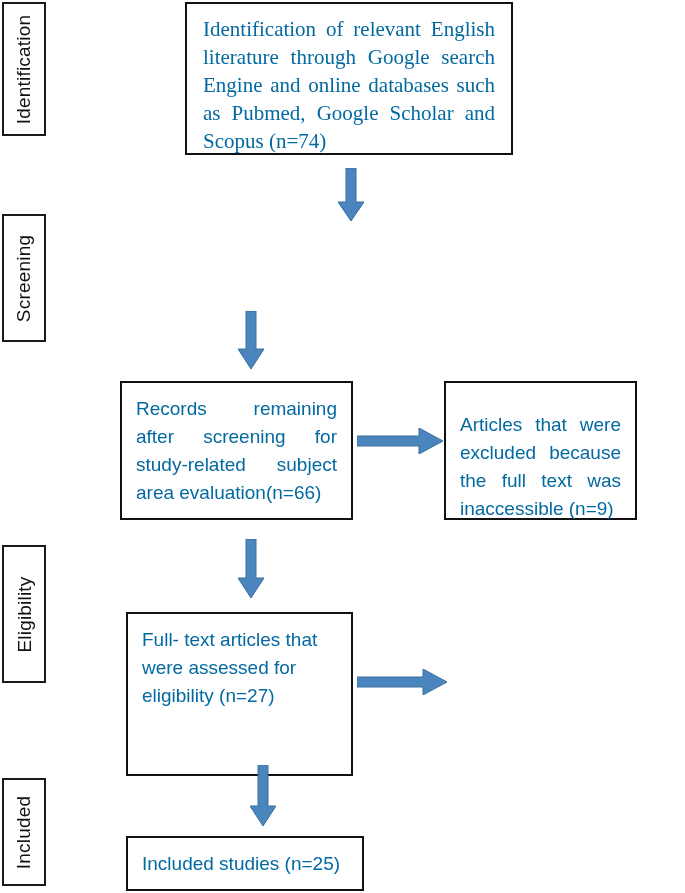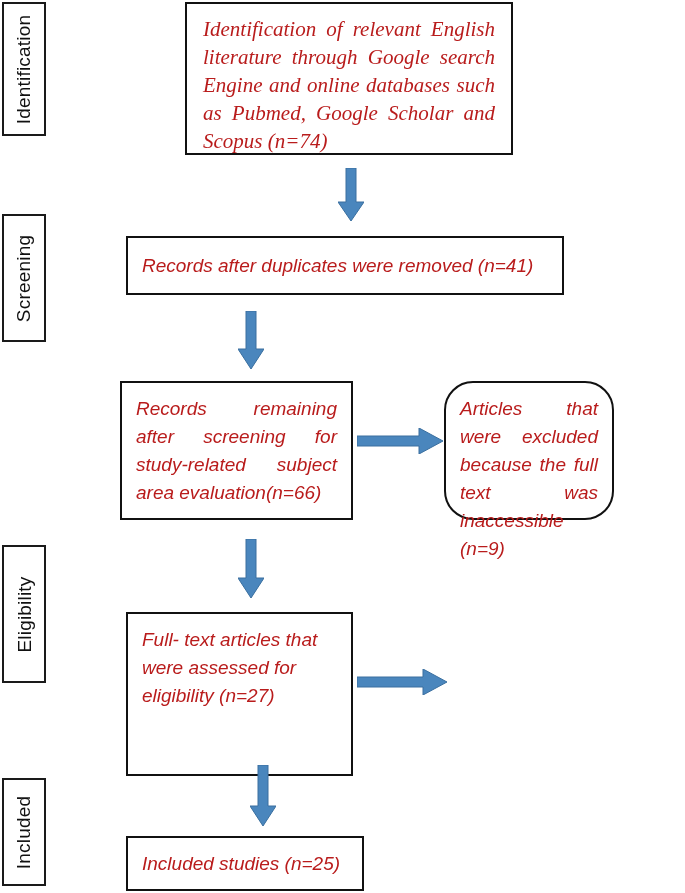--- a/index.html
+++ b/index.html
@@ -45,22 +45,21 @@
     position: absolute;
     box-sizing: border-box;
     border: 2px solid #111111;
     background: #ffffff;
     padding: 10px 14px;
   }
   .node-box .node-text {
     display: block;
     font-size: 19px;
     line-height: 1.47;
-    color: #b91c1c;
-    font-style: italic;
+    color: #0369a1;
   }
   .node-box.serif .node-text {
     font-family: "Liberation Serif", serif;
     font-size: 21px;
     line-height: 1.33;
   }
   .justify .node-text { text-align: justify; text-align-last: left; }
   .left .node-text { text-align: left; }
   .vcenter { display: flex; align-items: center; }
   .vtop { display: block; }
@@ -96,41 +95,38 @@
   <div class="node-box serif justify vtop" style="left:185px; top:2px; width:328px; height:153px; padding:12px 16px;">
     <span class="node-text">Identification of relevant English literature through Google search Engine and online databases such as Pubmed, Google Scholar and Scopus (n=74)</span>
   </div>
 
   <div class="arrow" style="left:338px; top:168px; width:26px; height:53px;">
     <svg width="26" height="53" viewBox="0 0 26 53" xmlns="http://www.w3.org/2000/svg">
       <polygon points="8,0 18,0 18,34 26,34 13,53 0,34 8,34" fill="#4a86bd" stroke="#3a6f9f" stroke-width="1"></polygon>
     </svg>
   </div>
 
-  <div class="node-box left vcenter" style="left:126px; top:236px; width:438px; height:59px;">
-    <span class="node-text">Records after duplicates were removed (n=41)</span>
-  </div>
 
   <div class="arrow" style="left:238px; top:311px; width:26px; height:58px;">
     <svg width="26" height="58" viewBox="0 0 26 58" xmlns="http://www.w3.org/2000/svg">
       <polygon points="8,0 18,0 18,38 26,38 13,58 0,38 8,38" fill="#4a86bd" stroke="#3a6f9f" stroke-width="1"></polygon>
     </svg>
   </div>
 
   <div class="node-box justify vtop" style="left:120px; top:381px; width:233px; height:139px; padding:12px 14px;">
     <span class="node-text">Records remaining after screening for study-related subject area evaluation(n=66)</span>
   </div>
 
   <div class="arrow" style="left:357px; top:428px; width:86px; height:26px;">
     <svg width="86" height="26" viewBox="0 0 86 26" xmlns="http://www.w3.org/2000/svg">
       <polygon points="0,8 62,8 62,0 86,13 62,26 62,18 0,18" fill="#4a86bd" stroke="#3a6f9f" stroke-width="1"></polygon>
     </svg>
   </div>
 
-  <div class="node-box justify vtop" style="left:444px; top:381px; width:170px; height:139px; padding:12px 14px;border-radius:29px;">
+  <div class="node-box justify vtop" style="left:444px; top:381px; width:193px; height:139px; padding:28px 14px;">
     <span class="node-text">Articles that were excluded because the full text was inaccessible (n=9)</span>
   </div>
 
   <div class="arrow" style="left:238px; top:539px; width:26px; height:59px;">
     <svg width="26" height="59" viewBox="0 0 26 59" xmlns="http://www.w3.org/2000/svg">
       <polygon points="8,0 18,0 18,39 26,39 13,59 0,39 8,39" fill="#4a86bd" stroke="#3a6f9f" stroke-width="1"></polygon>
     </svg>
   </div>
 
   <div class="node-box left vtop" style="left:126px; top:612px; width:227px; height:164px; padding:12px 14px;">

